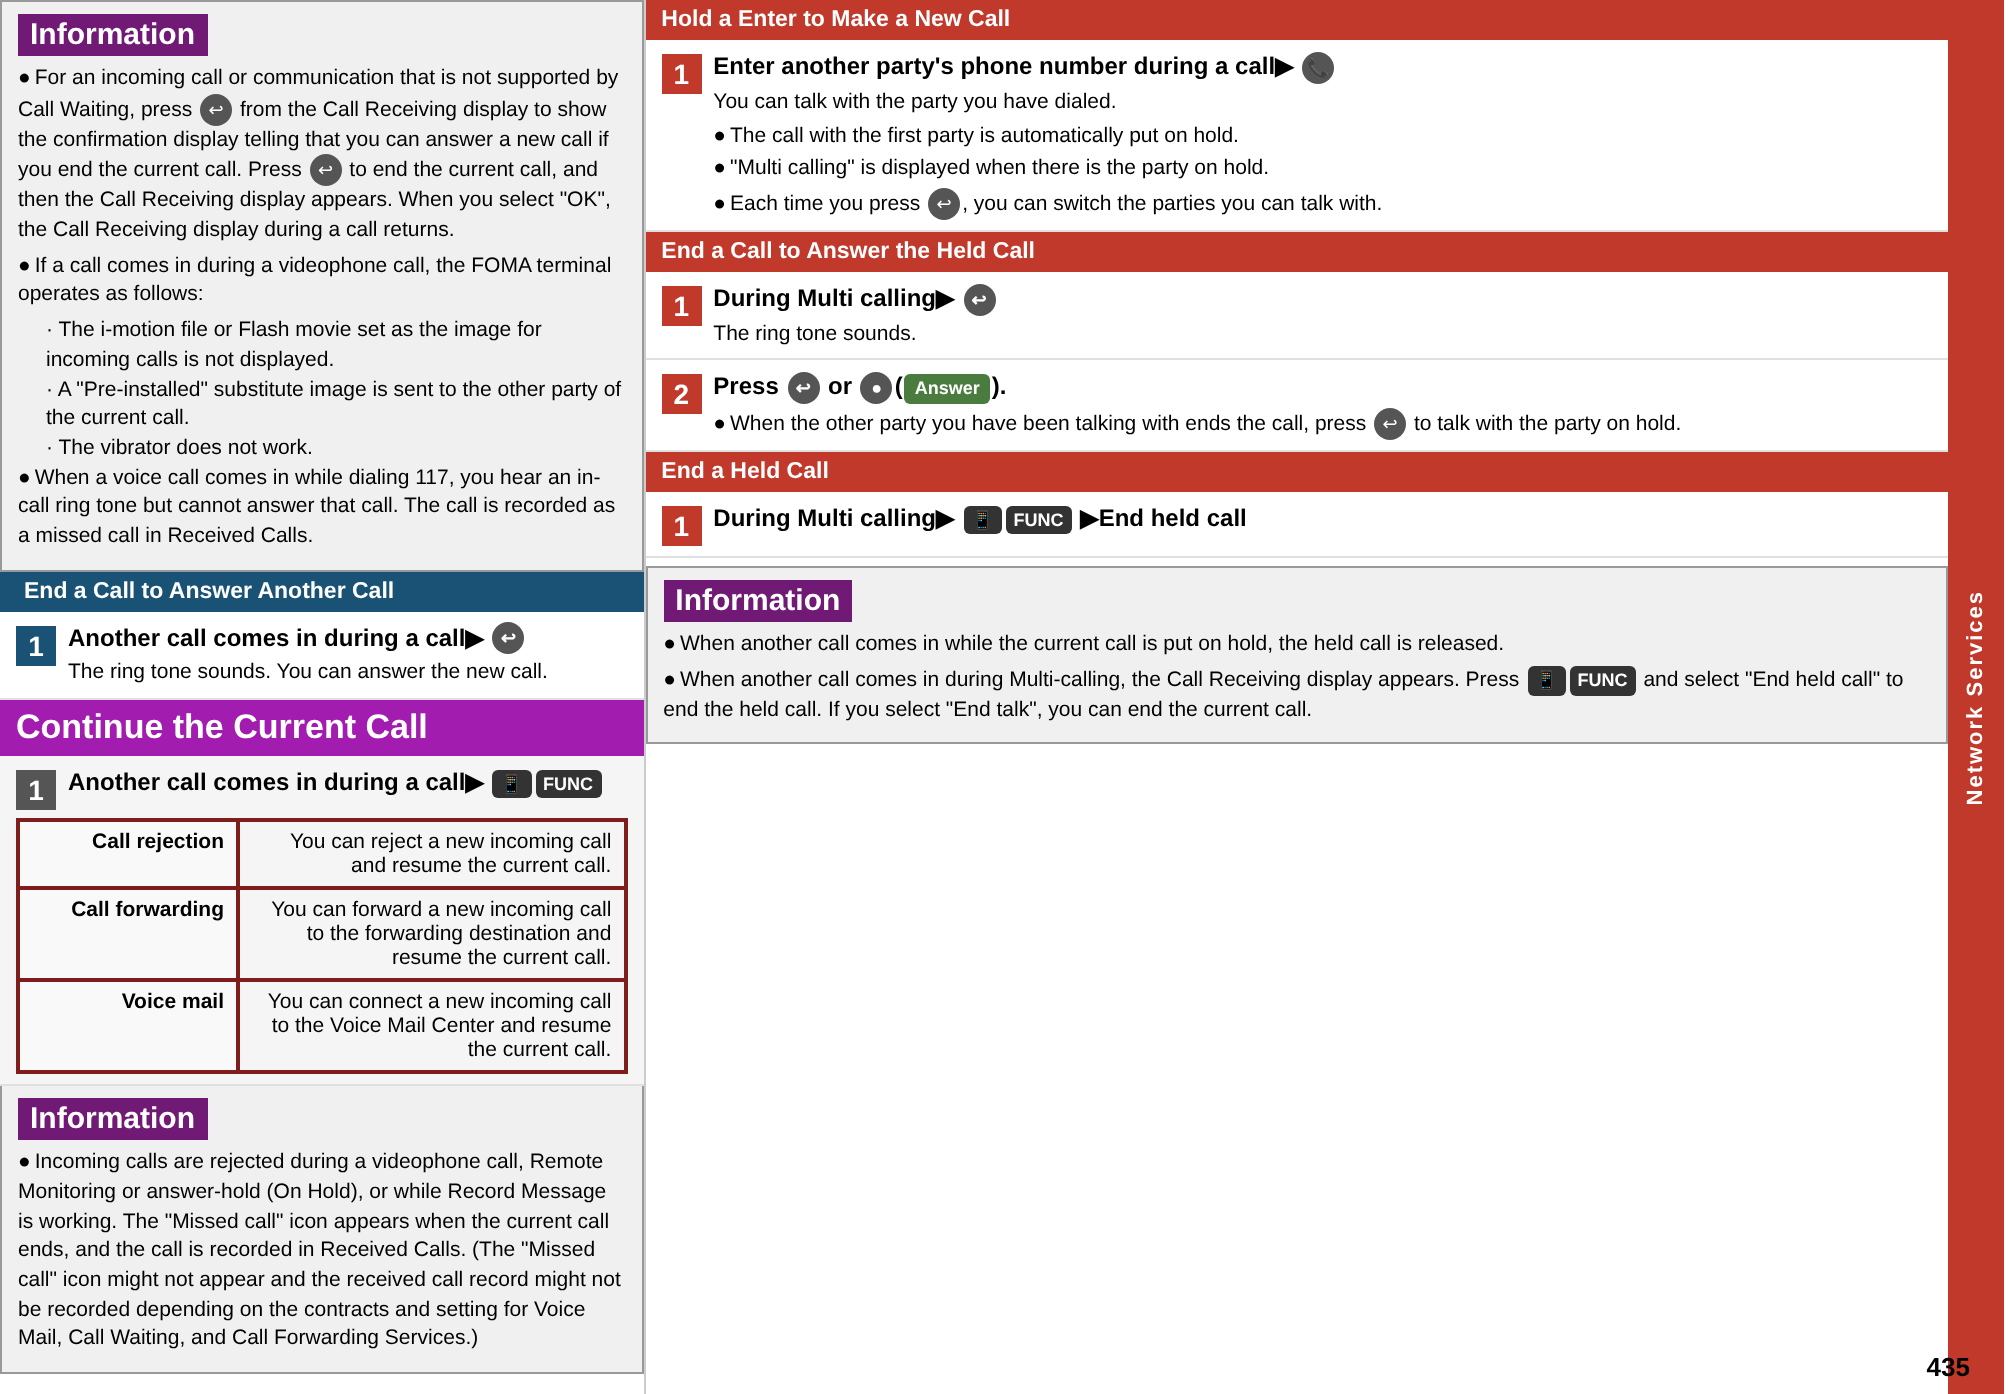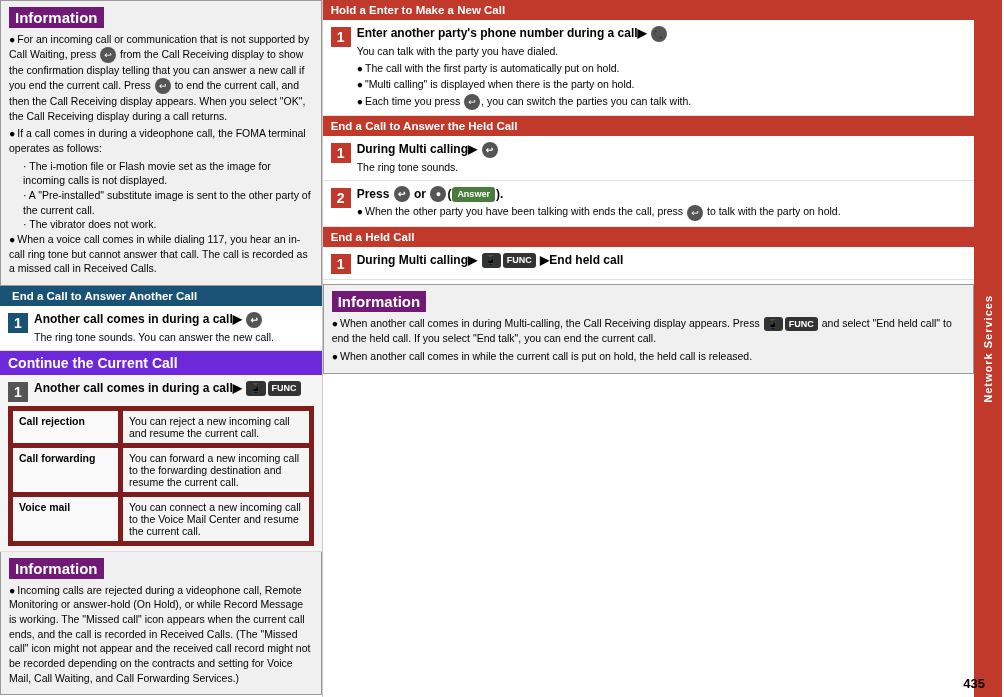--- a/index.html
+++ b/index.html
@@ -126,36 +126,37 @@
       margin-right: 2px;
     }
 
     .table-section {
       width: 100%;
       border-collapse: collapse;
       font-size: 10.5px;
     }
 
     .table-section td {
-      border: 5px solid #7f1d1d;
+      border: 2px solid #7f1d1d;
       padding: 4px 6px;
       vertical-align: top;
+      text-align: right;
     }
 
     .table-section td:first-child {
       font-weight: bold;
       width: 110px;
       background: #f9f9f9;
     }
 
     .continue-header {
-      background: #6d28d9;
-      color: #fff;
-      font-weight: bold;
-      font-size: 14px;
+      background: #a21caf;
+      color: #fff;
+      font-weight: bold;
+      font-size: 17px;
       padding: 4px 8px;
     }
 
     .icon-btn {
       display: inline-block;
       background: #555;
       color: #fff;
       border-radius: 50%;
       width: 16px;
       height: 16px;
@@ -308,22 +309,22 @@
     <div class="section-header-red">End a Held Call</div>
     <div class="step-container">
       <div class="step-number-red">1</div>
       <div>
         <div class="step-title">During Multi calling▶ <span class="icon-func">📱</span><span class="icon-func">FUNC</span> ▶End held call</div>
       </div>
     </div>
 
     <div class="info-box" style="margin:4px 0;">
       <div class="info-box-title">Information</div>
+      <div class="info-text">When another call comes in while the current call is put on hold, the held call is released.</div>
       <div class="info-text">When another call comes in during Multi-calling, the Call Receiving display appears. Press <span class="icon-func">📱</span><span class="icon-func">FUNC</span> and select "End held call" to end the held call. If you select "End talk", you can end the current call.</div>
-      <div class="info-text">When another call comes in while the current call is put on hold, the held call is released.</div>
     </div>
 
     <div style="position:absolute; bottom:6px; right:19px; font-size:13px; font-weight:bold;">435</div>
   </div>
 
   <div class="side-tab">
     <span class="side-tab-text">Network Services</span>
   </div>
 </div>
 

